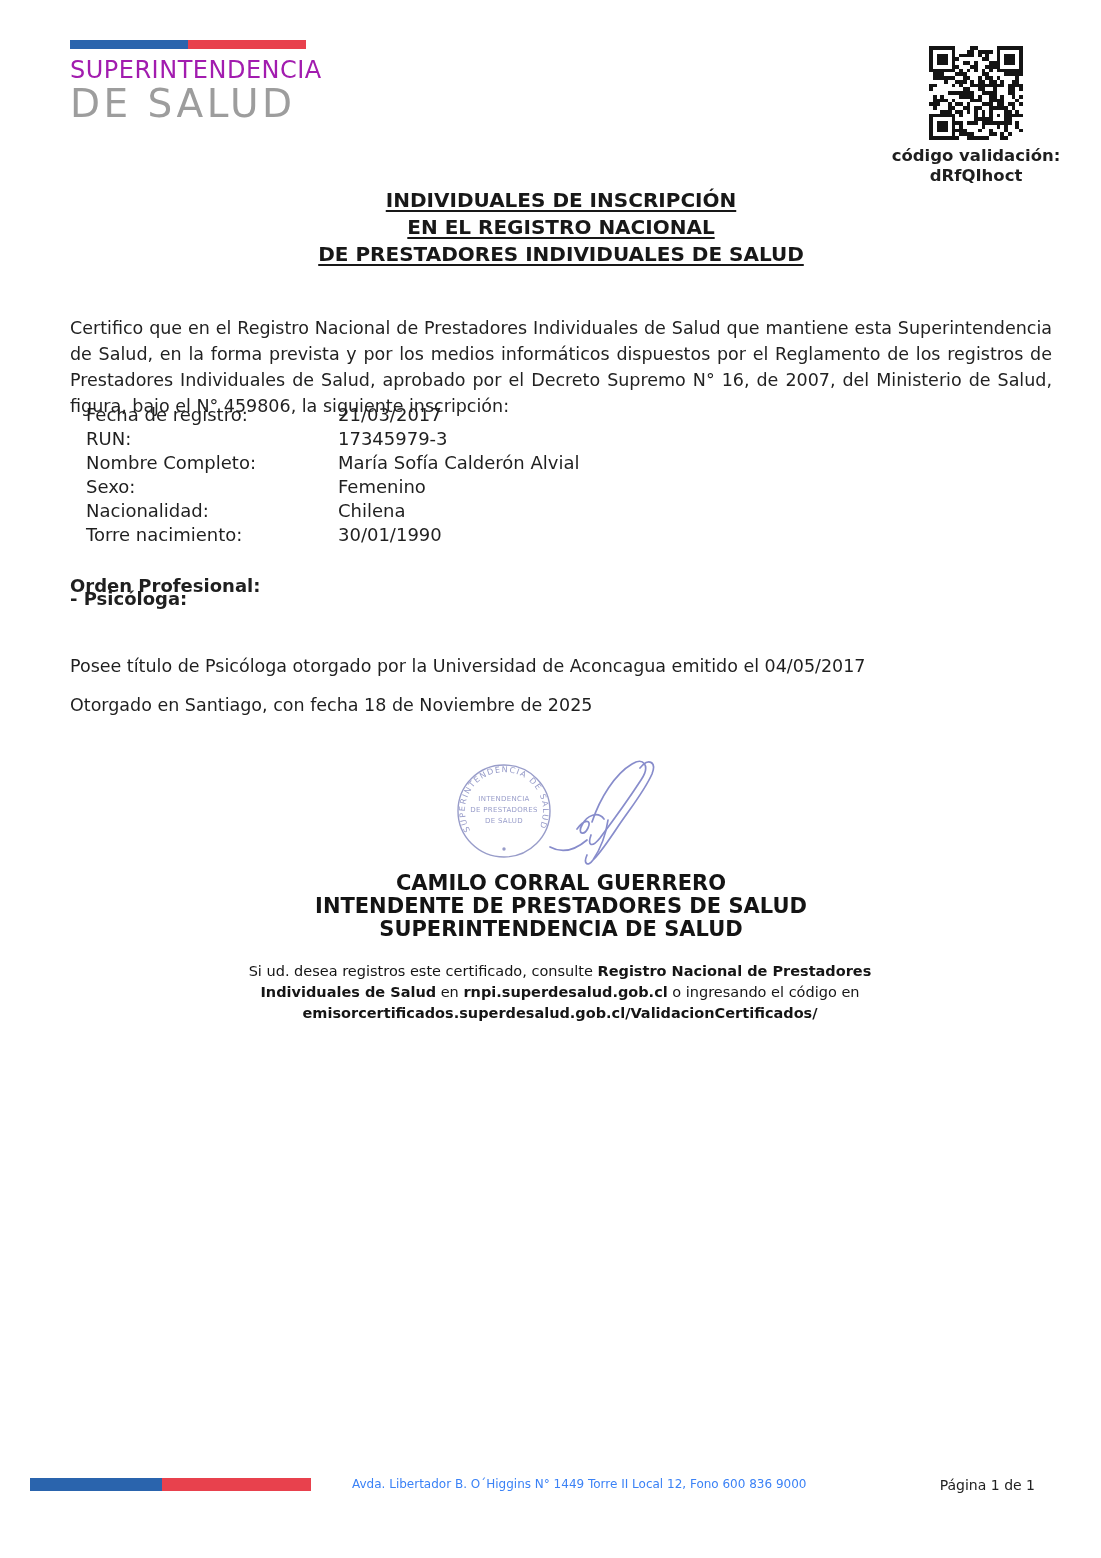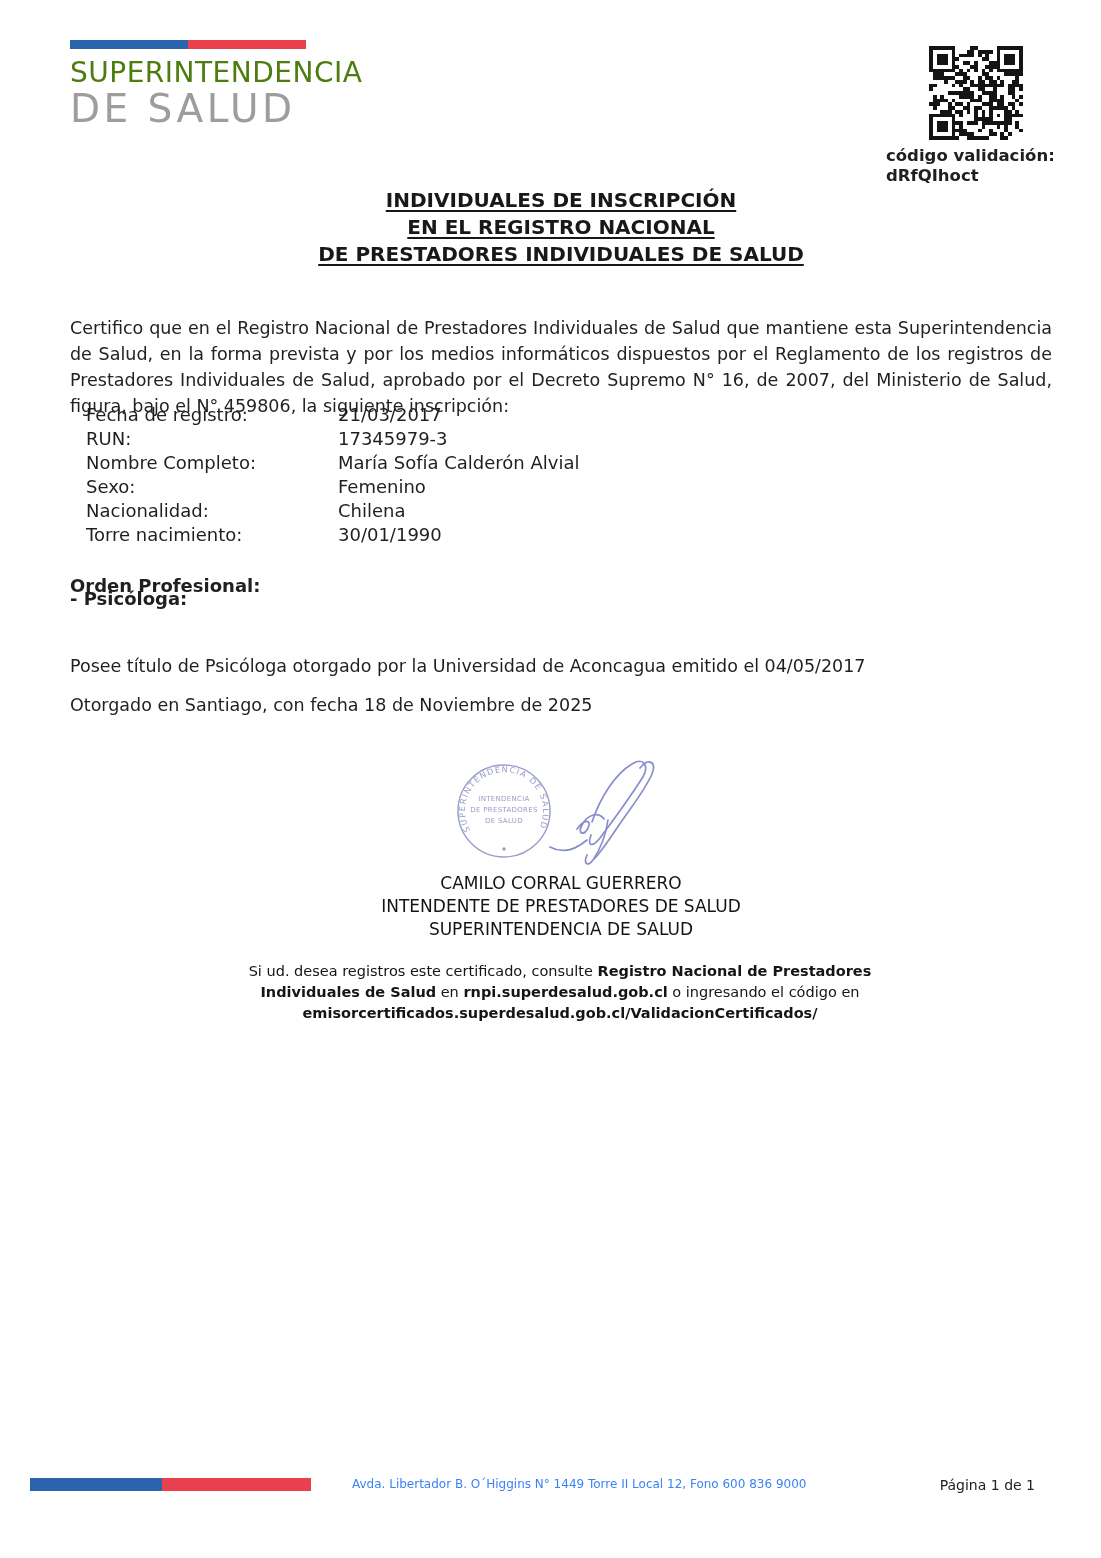--- a/index.html
+++ b/index.html
@@ -6,24 +6,24 @@
   .page {
     position:relative; width:1101px; height:1558px; background:#ffffff;
     font-family:"DejaVu Sans","Liberation Sans",sans-serif;
     color:#1f1f1f; overflow:hidden;
   }
   
   .logo { position:absolute; left:70px; top:40px; width:240px; }
   .logo-bar { display:flex; width:236px; height:9px; }
   .logo-bar .blue { width:50%; height:100%; }
   .logo-bar .red  { width:50%; height:100%; }
-  .logo-line1 { margin-top:7px; font-size:28px; letter-spacing:0.5px; color:#4d7c0f; white-space:nowrap; }
+  .logo-line1 { margin-top:7px; font-size:24px; letter-spacing:0.5px; color:#a21caf; white-space:nowrap; }
   .logo-line2 { margin-top:0px; font-size:39px; letter-spacing:3.5px; color:#9d9d9d; white-space:nowrap; line-height:1.0; }
   
-  .qr-block { position:absolute; left:886px; top:46px; width:180px; }
+  .qr-block { position:absolute; left:886px; top:46px; width:180px; text-align:center; }
   .qr-block svg { display:block; margin:0 auto; }
   .qr-label { margin-top:6px; font-weight:bold; font-size:16.5px; line-height:20px; white-space:nowrap; }
   .qr-code-text { font-weight:bold; font-size:16.5px; line-height:20px; }
   
   .title-block { position:absolute; left:70px; top:187px; width:982px; text-align:center; }
   .title-line { font-weight:bold; font-size:20px; line-height:27px;
     text-decoration:underline; text-decoration-thickness:2px; text-underline-offset:3px; color:#181818; }
   
   .intro { position:absolute; left:70px; top:297px; width:982px;
     font-size:17.5px; line-height:26px; text-align:justify; color:#222; }
@@ -31,21 +31,21 @@
   .field-row { display:flex;margin-left:16px; }
   .field-label { width:252px; flex:0 0 252px; }
   .section-heading { position:absolute; left:70px; top:575px; font-weight:bold; font-size:18px; }
   .item-title { position:absolute; left:70px; top:588px; font-weight:bold; font-size:18px; }
   .item-detail { position:absolute; left:70px; top:654px; width:982px; font-size:17.5px; line-height:25px; }
   .issuance { position:absolute; left:70px; top:695px; width:982px; font-size:17.5px; }
   
   .stamp-area { position:absolute; left:440px; top:750px; width:235px; height:125px; }
   
   .signatory { position:absolute; left:70px; top:872px; width:982px; text-align:center;
-    font-weight:normal; font-size:17px; line-height:23px; color:#141414; }
+    font-weight:bold; font-size:21px; line-height:23px; color:#141414; }
   
   .verification { position:absolute; left:215px; top:946px; width:690px; text-align:center;
     font-size:14.5px; line-height:21px; color:#151515; }
   .verification b { font-weight:bold; }
   
   .footer-bar { position:absolute; left:30px; top:1478px; width:281px; height:13px; display:flex; }
   .footer-bar .blue { width:47%; height:100%; }
   .footer-bar .red  { width:53%; height:100%; }
   .footer-address { position:absolute; left:352px; top:1477px; font-size:12px; color:#3b82f6; white-space:nowrap;text-align:center; }
   .footer-page { position:absolute; right:66px; top:1477px; font-size:14px; color:#222; white-space:nowrap; }

